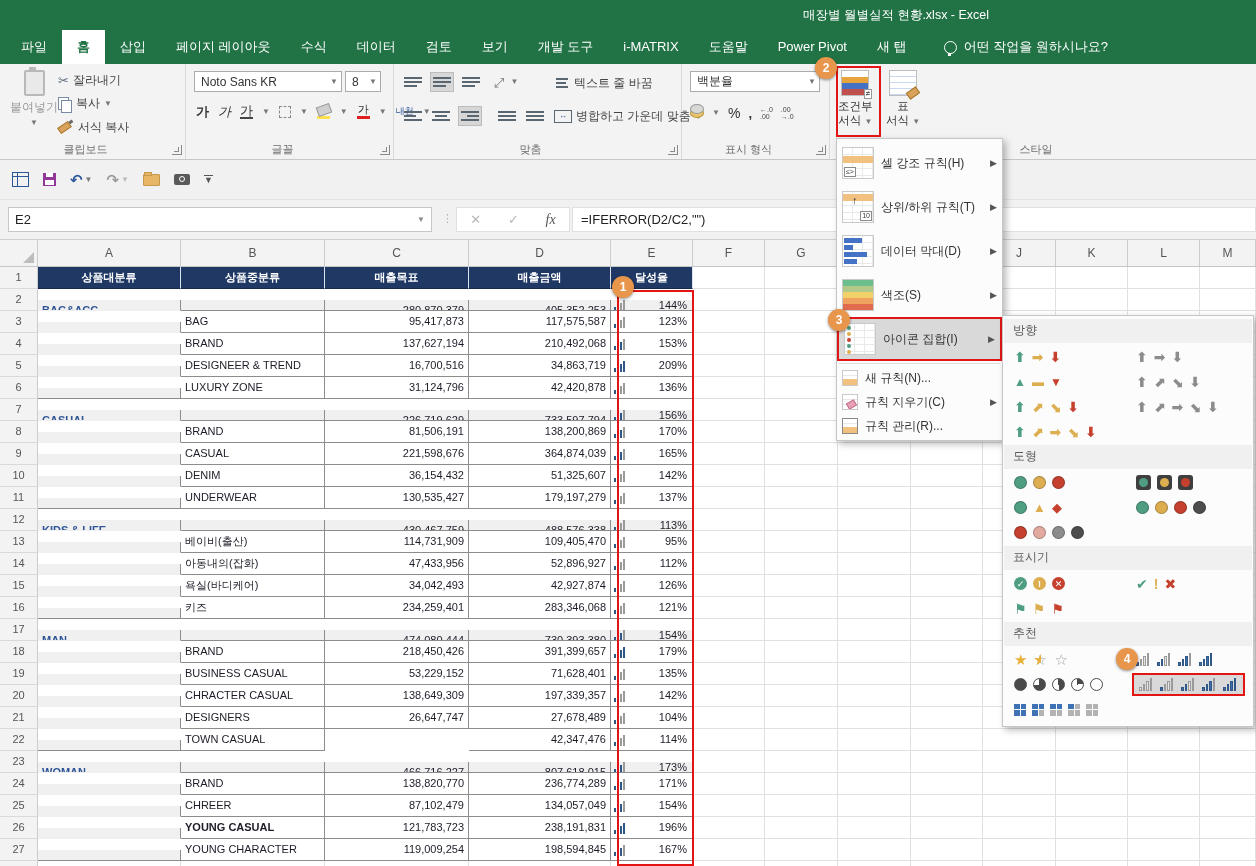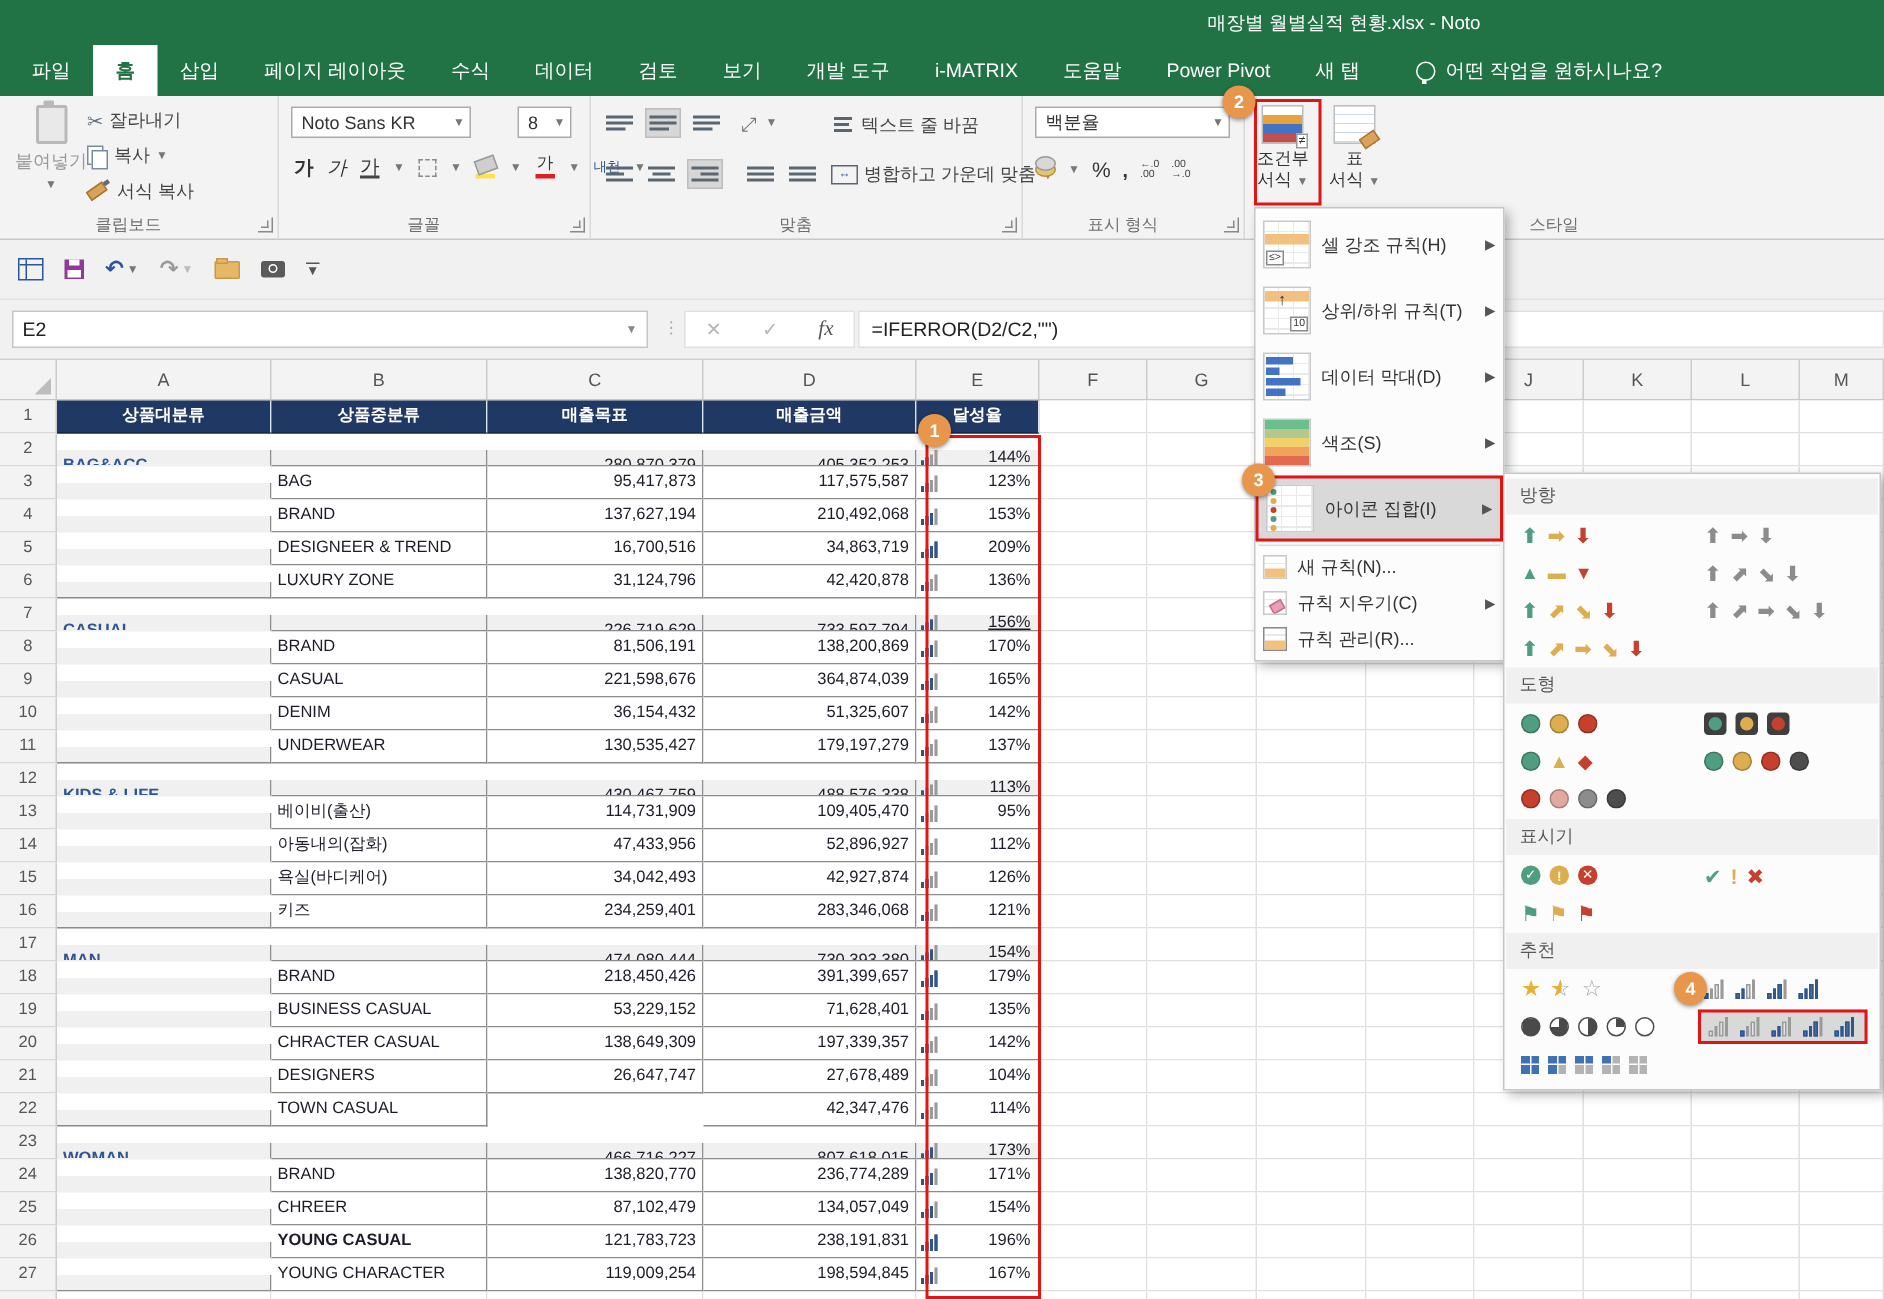--- a/index.html
+++ b/index.html
@@ -163,21 +163,21 @@
   .redbox{position:absolute;border:2px solid #E21414;z-index:55;pointer-events:none;box-sizing:border-box;}
   .badge{position:absolute;width:22px;height:22px;border-radius:50%;background:#E8964B;color:#fff;font-weight:bold;font-size:12px;
      display:flex;align-items:center;justify-content:center;box-shadow:0 1px 3px rgba(0,0,0,.45);z-index:60;}
 </style>
 </head>
 <body>
 
 <div id="root">
 
   <div id="titlebar" class="abs">
-    <span class="title">매장별 월별실적 현황.xlsx  -  Noto</span>
+    <span class="title">매장별 월별실적 현황.xlsx  -  Excel</span>
   </div>
 
   <div id="tabsrow" class="abs">
 
     <div class="tab">파일</div>
       <div class="tab active">홈</div>
       <div class="tab">삽입</div>
       <div class="tab">페이지 레이아웃</div>
       <div class="tab">수식</div>
       <div class="tab">데이터</div>
@@ -213,21 +213,21 @@
       </div>
       <div class="rbtn" style="left:58px;top:55px;">
         <span class="ic-brush"></span>
         <span class="rtxt" style="margin-left:3px;">서식 복사</span>
       </div>
       <div class="glabel">클립보드</div>
       <span class="dlg"></span>
     </div>
 
     <div class="rgroup" style="left:186px;width:208px;">
-      <div class="combo" style="position:absolute;left:8px;top:7px;width:120px;">
+      <div class="combo" style="position:absolute;left:8px;top:7px;width:148px;">
         <span>Noto Sans KR</span>
         <span class="caret">▼</span>
       </div>
       <div class="combo" style="position:absolute;left:159px;top:7px;width:36px;">
         <span>8</span>
         <span class="caret">▼</span>
       </div>
       <div class="rbtn" style="left:10px;top:40px;gap:9px;">
         <span class="ga" style="font-weight:bold;">가</span>
         <span class="ga" style="font-style:italic;">가</span>

